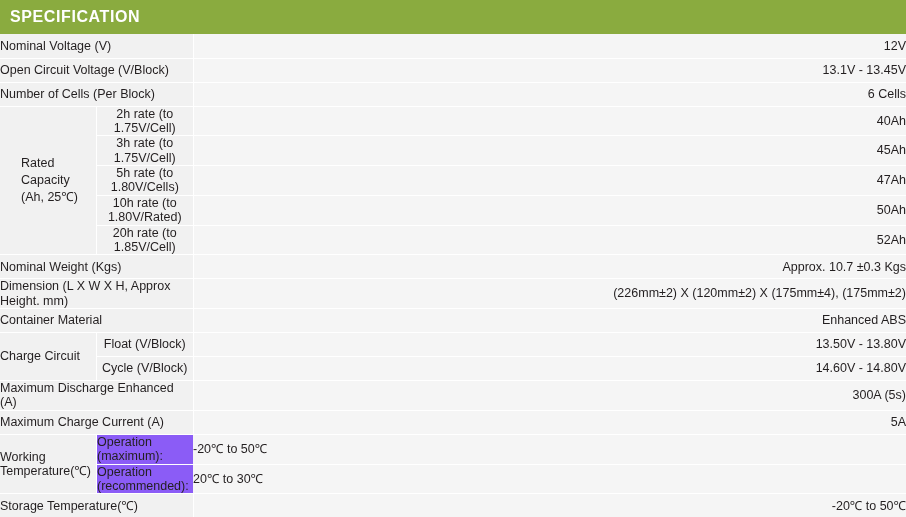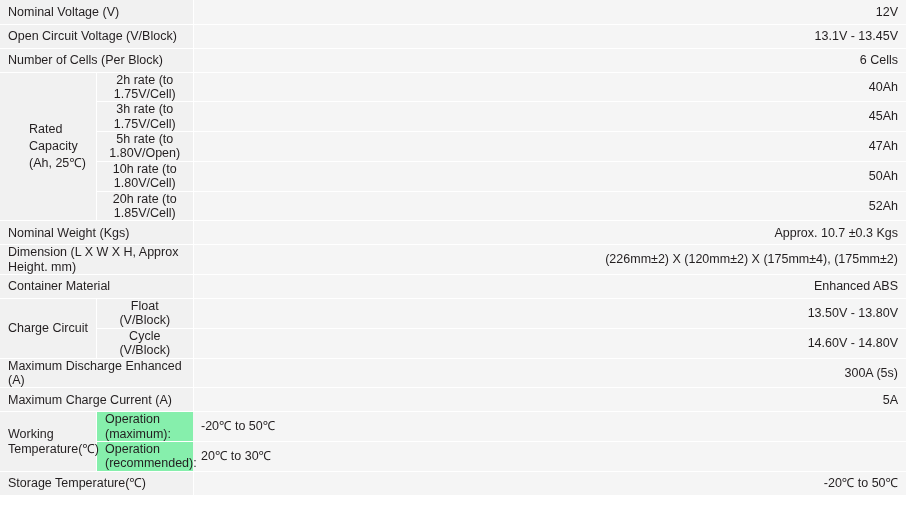--- a/index.html
+++ b/index.html
@@ -34,21 +34,21 @@
     letter-spacing: 0.6px;
   }
   table.spec {
     width: 906px;
     border-collapse: collapse;
     table-layout: fixed;
     font-size: 12.5px;
   }
   table.spec td {
     border-bottom: 1px solid #ffffff;
-    padding: 0 8px;
+    padding: 0 0;
     height: 24px;
     box-sizing: border-box;
     vertical-align: middle;
     line-height: 1.15;
   }
   td.label {
     width: 193px;
     background: #f1f1f1;
     text-align: left;
     border-right: 1px solid #ffffff;
@@ -59,21 +59,21 @@
     text-align: center;
     border-right: 1px solid #ffffff;
     margin-left: 42px;
   }
   td.value {
     background: #f5f5f5;
     text-align: right;
   }
   td.op-label {
     width: 168px;
-    background: #86efac;
+    background: #8b5cf6;
     text-align: left;
     padding-left: 6px;
     border-right: 0;
   }
   td.op-value {
     background: #f5f5f5;
     text-align: left;
     padding-left: 44px;
   }
   .multiline {
@@ -83,20 +83,23 @@
   }
   .tall {
     height: 32px;
   }
 </style>
 </head>
 <body>
 
 <div class="sheet">
 
+  <div class="spec-header">
+    <span class="title">SPECIFICATION</span>
+  </div>
 
   <table class="spec">
     <tbody>
       <tr>
         <td class="label" colspan="2">Nominal Voltage (V)</td>
         <td class="value">12V</td>
       </tr>
       <tr>
         <td class="label" colspan="2">Open Circuit Voltage (V/Block)</td>
         <td class="value">13.1V - 13.45V</td>
@@ -112,25 +115,25 @@
           <span class="multiline">(Ah, 25℃)</span>
         </td>
         <td class="sublabel">2h rate (to 1.75V/Cell)</td>
         <td class="value">40Ah</td>
       </tr>
       <tr>
         <td class="sublabel">3h rate (to 1.75V/Cell)</td>
         <td class="value">45Ah</td>
       </tr>
       <tr>
-        <td class="sublabel">5h rate (to 1.80V/Open)</td>
+        <td class="sublabel">5h rate (to 1.80V/Cells)</td>
         <td class="value">47Ah</td>
       </tr>
       <tr>
-        <td class="sublabel">10h rate (to 1.80V/Cell)</td>
+        <td class="sublabel">10h rate (to 1.80V/Rated)</td>
         <td class="value">50Ah</td>
       </tr>
       <tr>
         <td class="sublabel">20h rate (to 1.85V/Cell)</td>
         <td class="value">52Ah</td>
       </tr>
 
       <tr>
         <td class="label" colspan="2">Nominal Weight (Kgs)</td>
         <td class="value">Approx. 10.7 ±0.3 Kgs</td>

